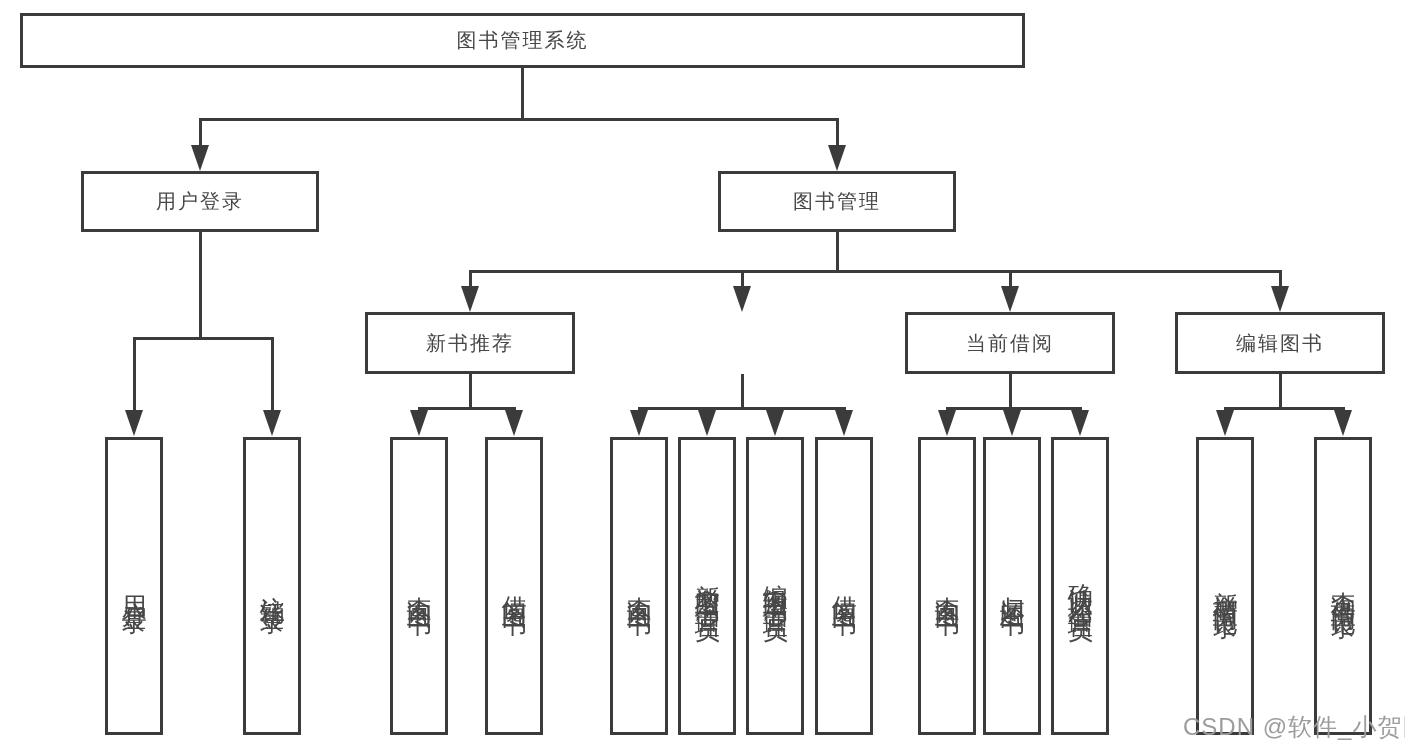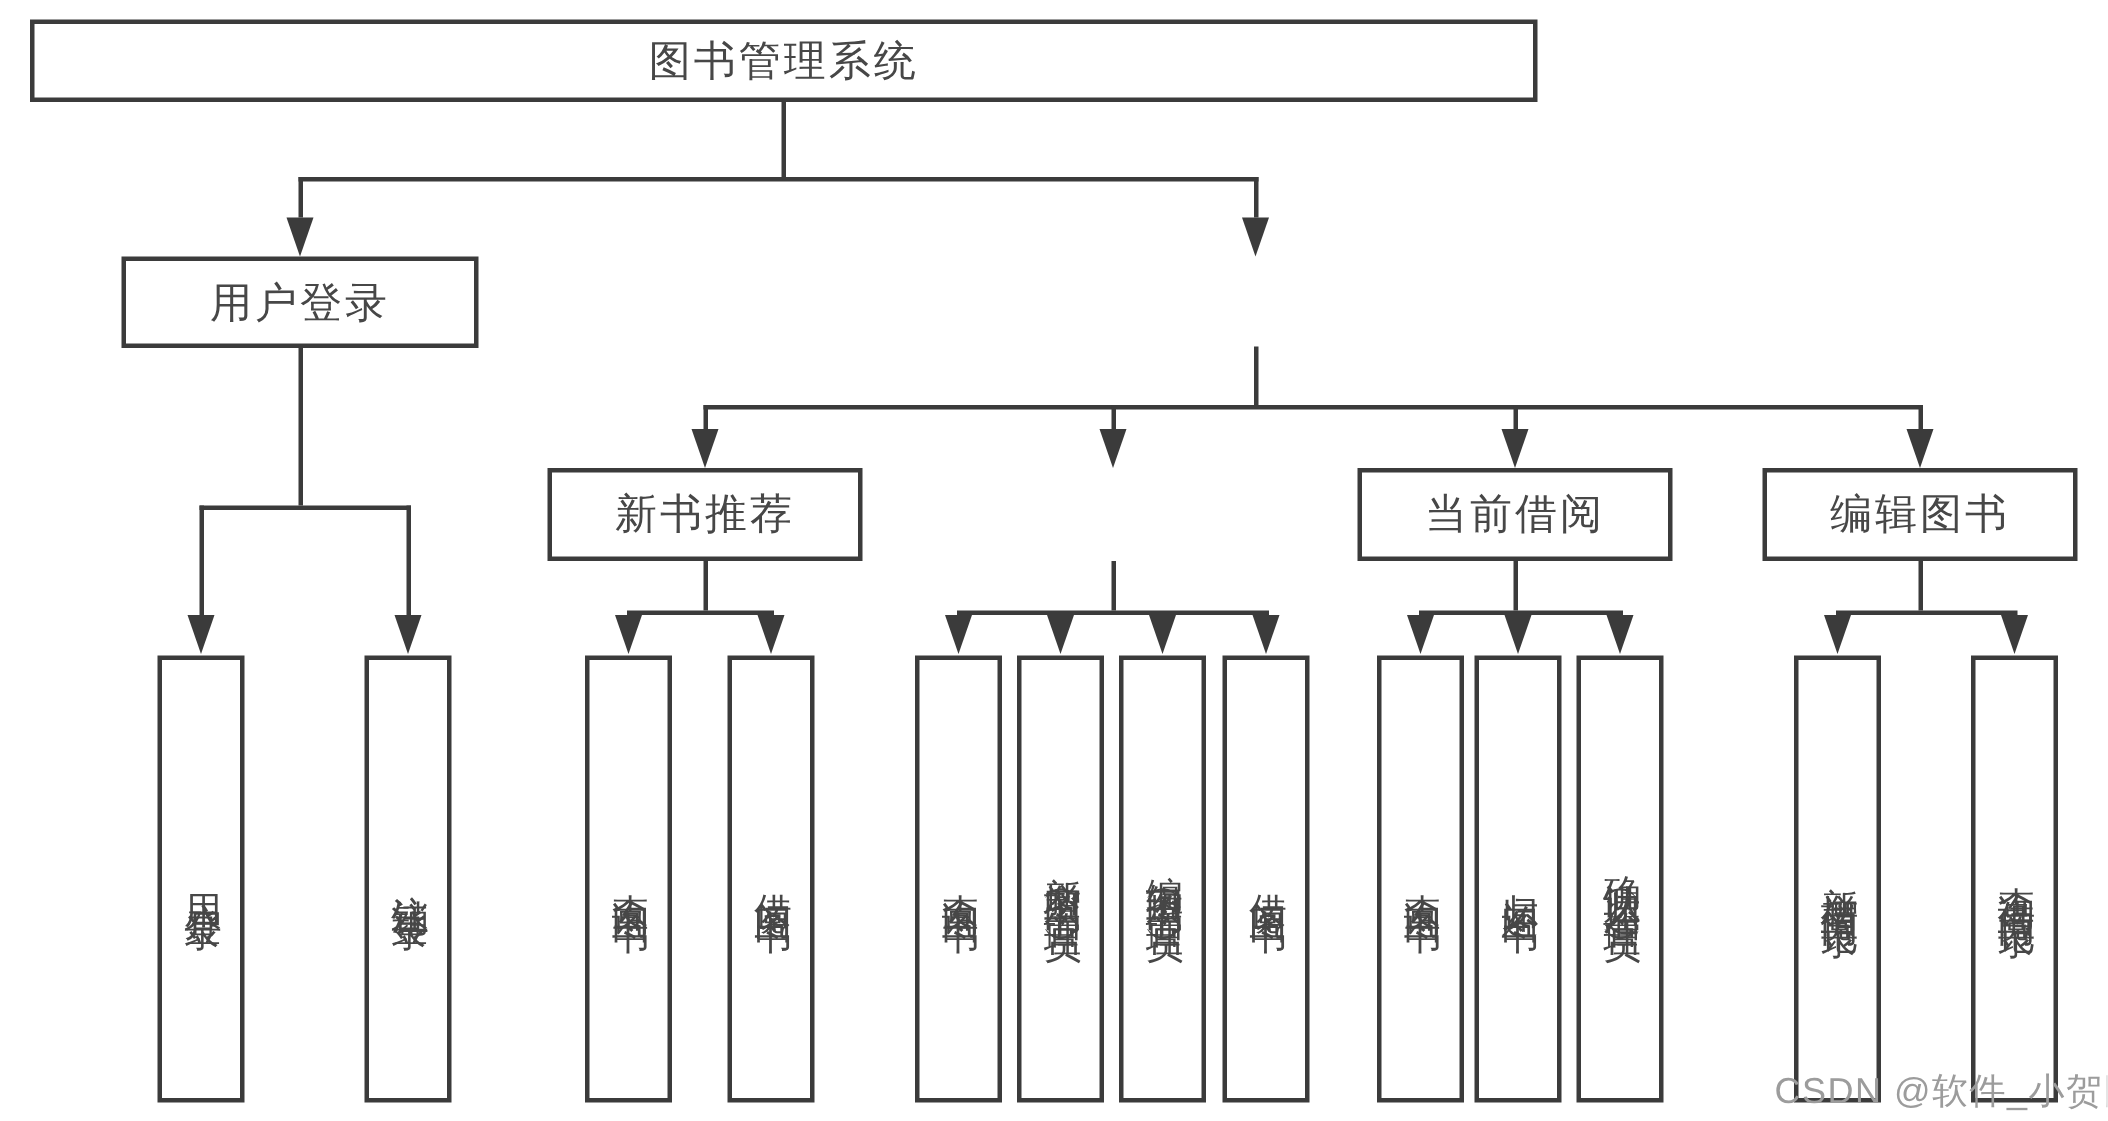--- a/index.html
+++ b/index.html
@@ -4,21 +4,21 @@
 <style>
   html,body { margin:0; padding:0; background:#ffffff; }
   .canvas {
     position:relative; width:1405px; height:747px; background:#ffffff;
     font-family:"Liberation Sans","DejaVu Sans",sans-serif; overflow:hidden;
   }
   .box {
     position:absolute; box-sizing:border-box;
     border:3px solid #3b3b3b; background:#ffffff;
     display:flex; align-items:center; justify-content:center;
-    color:#474747; font-size:28px; letter-spacing:2px; white-space:nowrap;
+    color:#474747; font-size:20px; letter-spacing:2px; white-space:nowrap;
   }
   .vbox {
     position:absolute; box-sizing:border-box;
     border:3px solid #3b3b3b; background:#ffffff;
     display:flex; align-items:center; justify-content:center;
     color:#474747;
   }
   .vtext {
     writing-mode:vertical-rl; text-orientation:mixed;
     font-size:25px; letter-spacing:5px; line-height:1.1; white-space:nowrap;
@@ -46,20 +46,23 @@
 
   <div class="vline" style="left:521px; top:68px; height:50px;"></div>
   <div class="hline" style="left:199px; top:118px; width:640px;"></div>
   <div class="vline" style="left:199px; top:118px; height:27px;"></div>
   <div class="vline" style="left:836px; top:118px; height:27px;"></div>
   <div class="arrow" style="left:191px; top:145px;"></div>
   <div class="arrow" style="left:828px; top:145px;"></div>
 
   <div class="box" style="left:81px; top:171px; width:238px; height:61px;">
     <span>用户登录</span>
+  </div>
+  <div class="box" style="left:718px; top:171px; width:238px; height:61px;">
+    <span>图书管理</span>
   </div>
 
   <div class="vline" style="left:199px; top:231px; height:106px;"></div>
   <div class="hline" style="left:133px; top:337px; width:141px;"></div>
   <div class="vline" style="left:133px; top:337px; height:73px;"></div>
   <div class="vline" style="left:271px; top:337px; height:73px;"></div>
   <div class="arrow" style="left:125px; top:410px;"></div>
   <div class="arrow" style="left:263px; top:410px;"></div>
 
   <div class="vline" style="left:836px; top:231px; height:39px;"></div>

